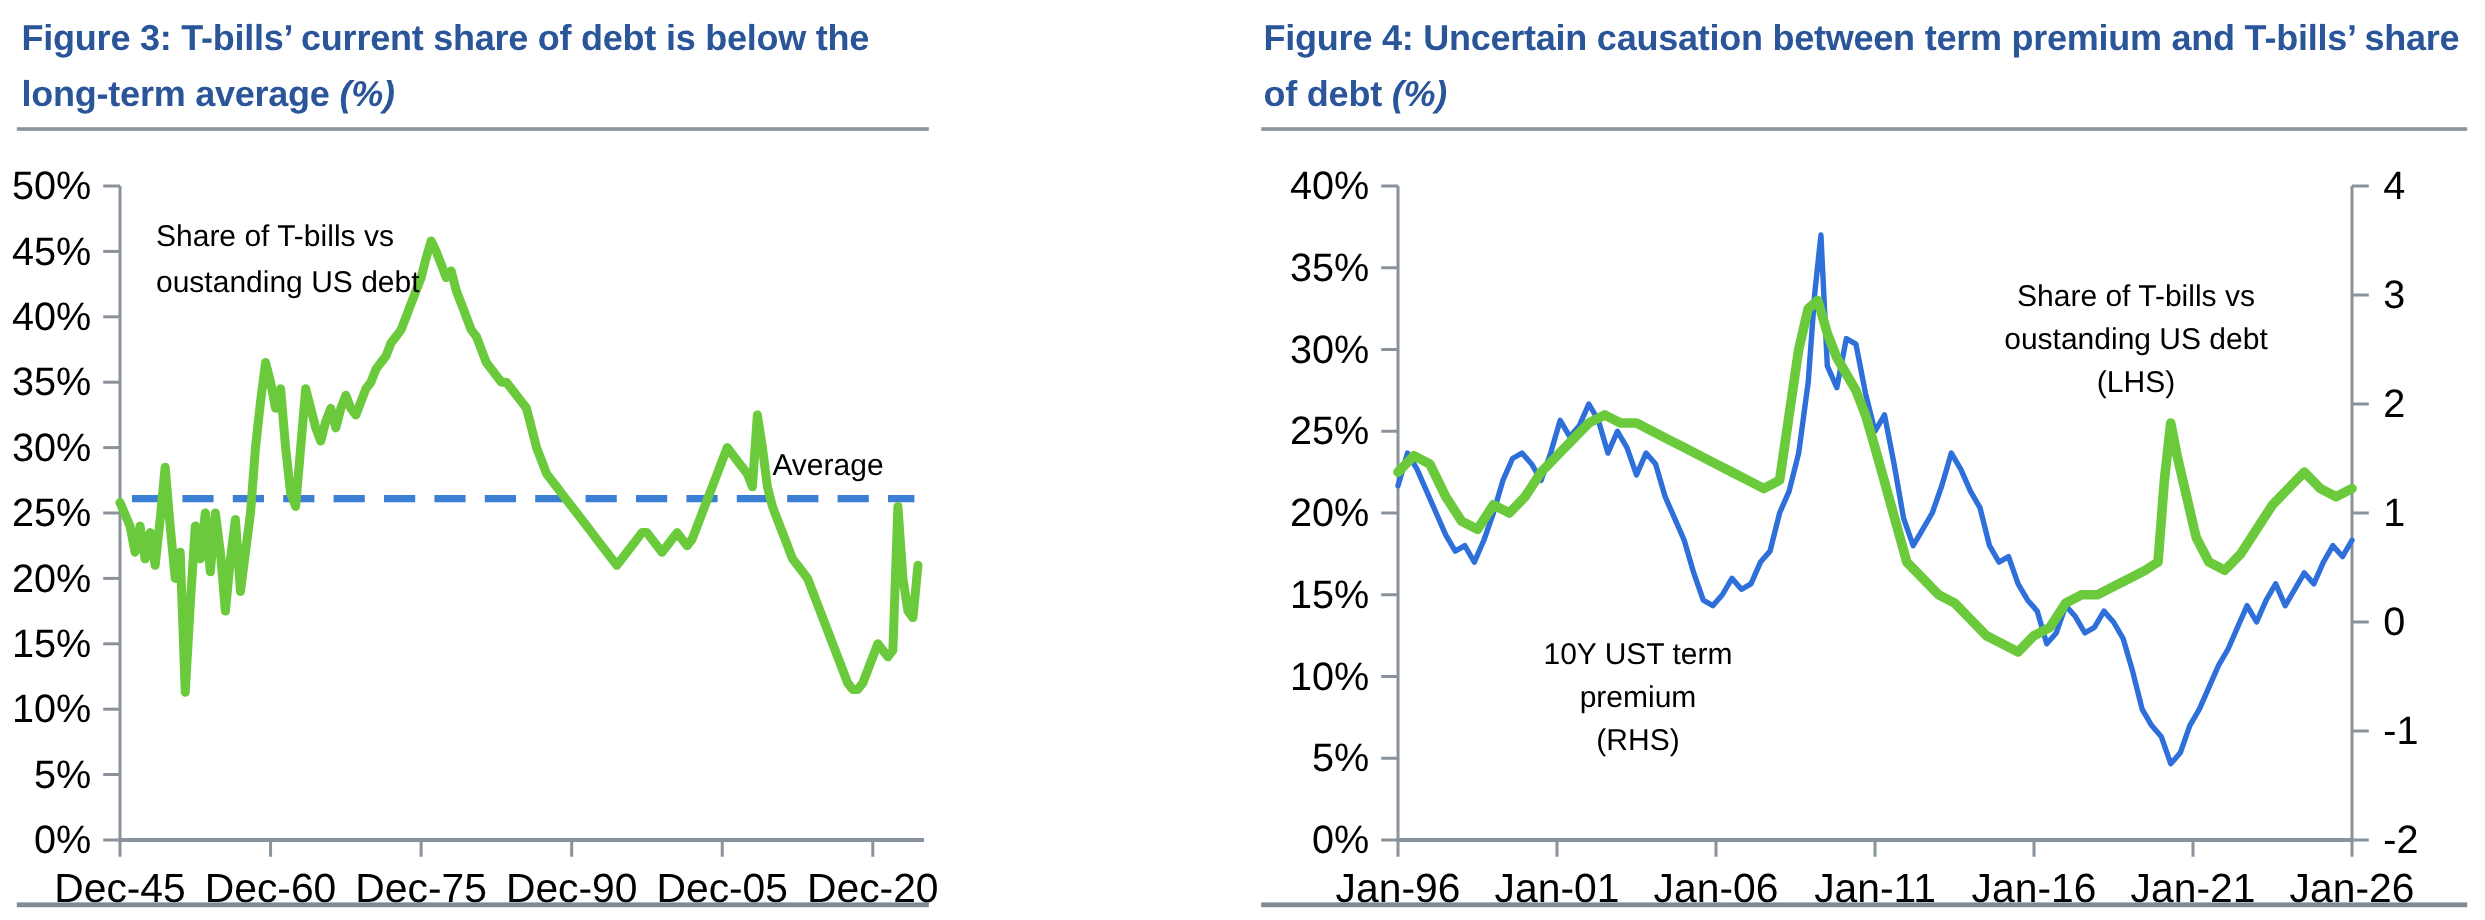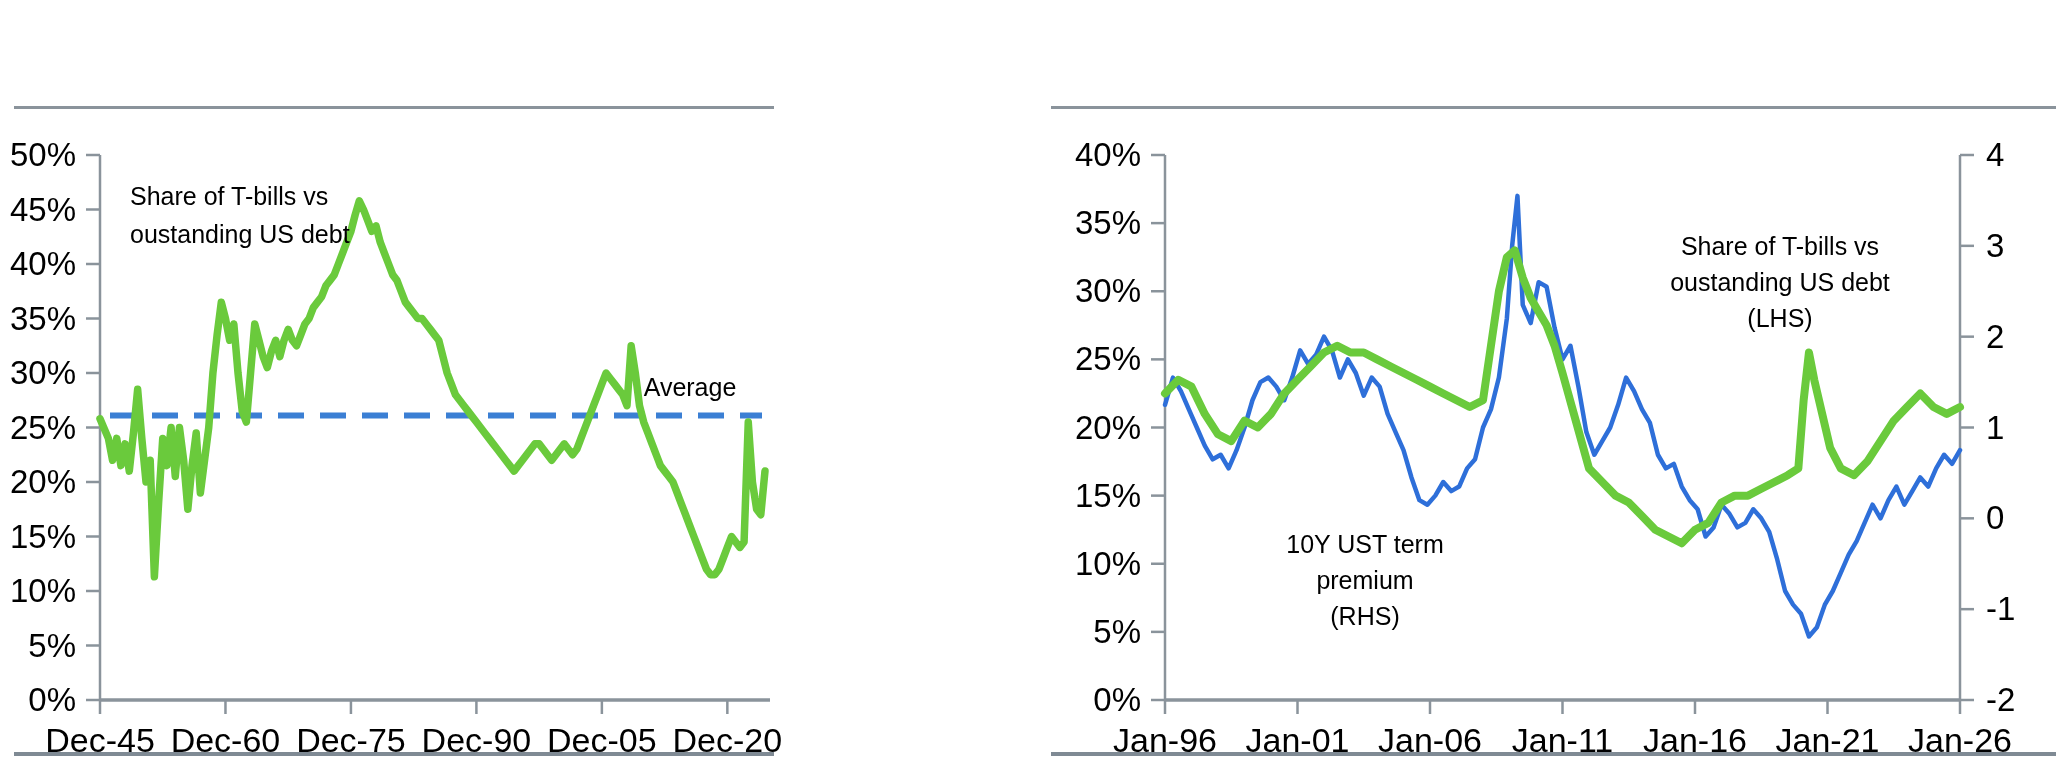--- a/index.html
+++ b/index.html
@@ -23,20 +23,21 @@
   .panel-right .bottom-rule{left:16px;width:1005px;}
   svg{display:block;position:absolute;left:0;top:0;}
   .ann{font-family:"Liberation Sans",sans-serif;fill:#000000;font-size:25px;}
 </style>
 </head>
 <body>
 
 <div class="page">
 
   <div class="panel panel-left">
+    <div class="fig-title"><span>Figure 3: T-bills’ current share of debt is below the long-term average </span><span class="pct">(%)</span></div>
     <div class="title-rule"></div>
 
     <svg width="1035" height="767">
 
       <g>
         <line x1="100" y1="155" x2="100" y2="700" stroke="#8a939b" stroke-width="2.5"></line>
       </g>
       <g>
         <line x1="100" y1="700" x2="770" y2="700" stroke="#8a939b" stroke-width="3.5"></line>
       </g>
@@ -89,20 +90,21 @@
       </g>
       <g>
         <text class="ann" x="690" y="396" text-anchor="middle">Average</text>
       </g>
     </svg>
 
     <div class="bottom-rule"></div>
   </div>
 
   <div class="panel panel-right">
+    <div class="fig-title"><span>Figure 4: Uncertain causation between term premium and T-bills’ share of debt </span><span class="pct">(%)</span></div>
     <div class="title-rule"></div>
 
     <svg width="1036" height="767">
 
       <g>
         <line x1="130" y1="155" x2="130" y2="700" stroke="#8a939b" stroke-width="2.5"></line>
       </g>
       <g>
         <line x1="925" y1="155" x2="925" y2="700" stroke="#8a939b" stroke-width="2.5"></line>
       </g>

